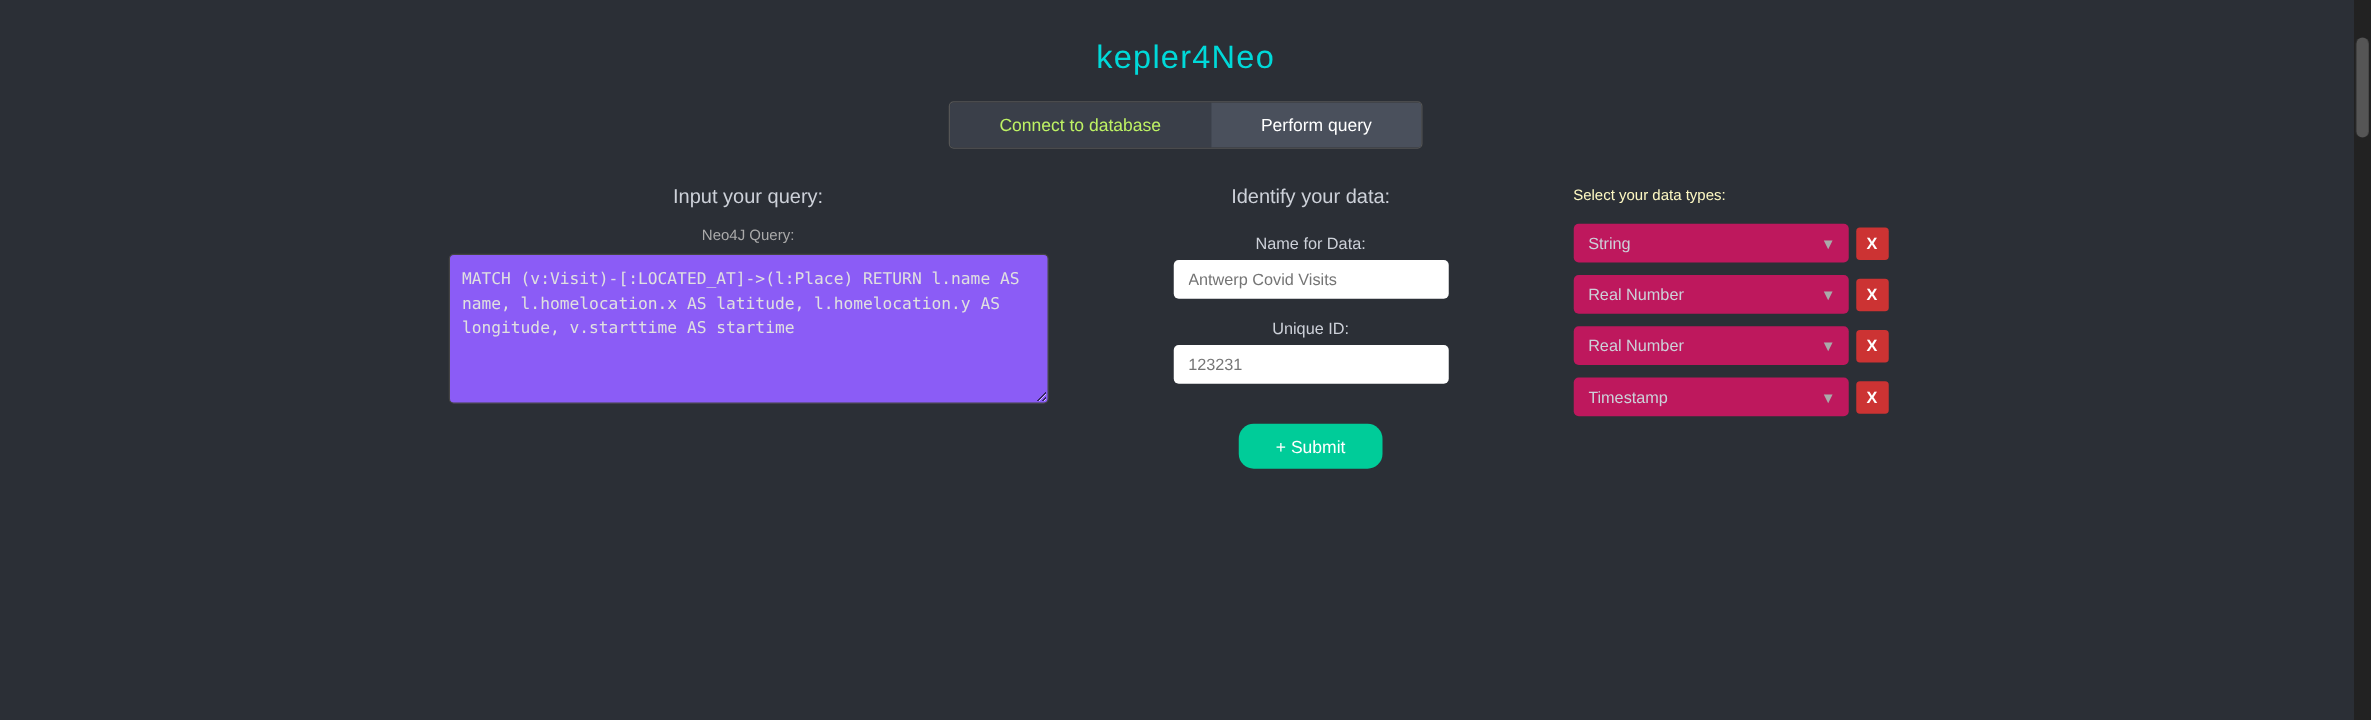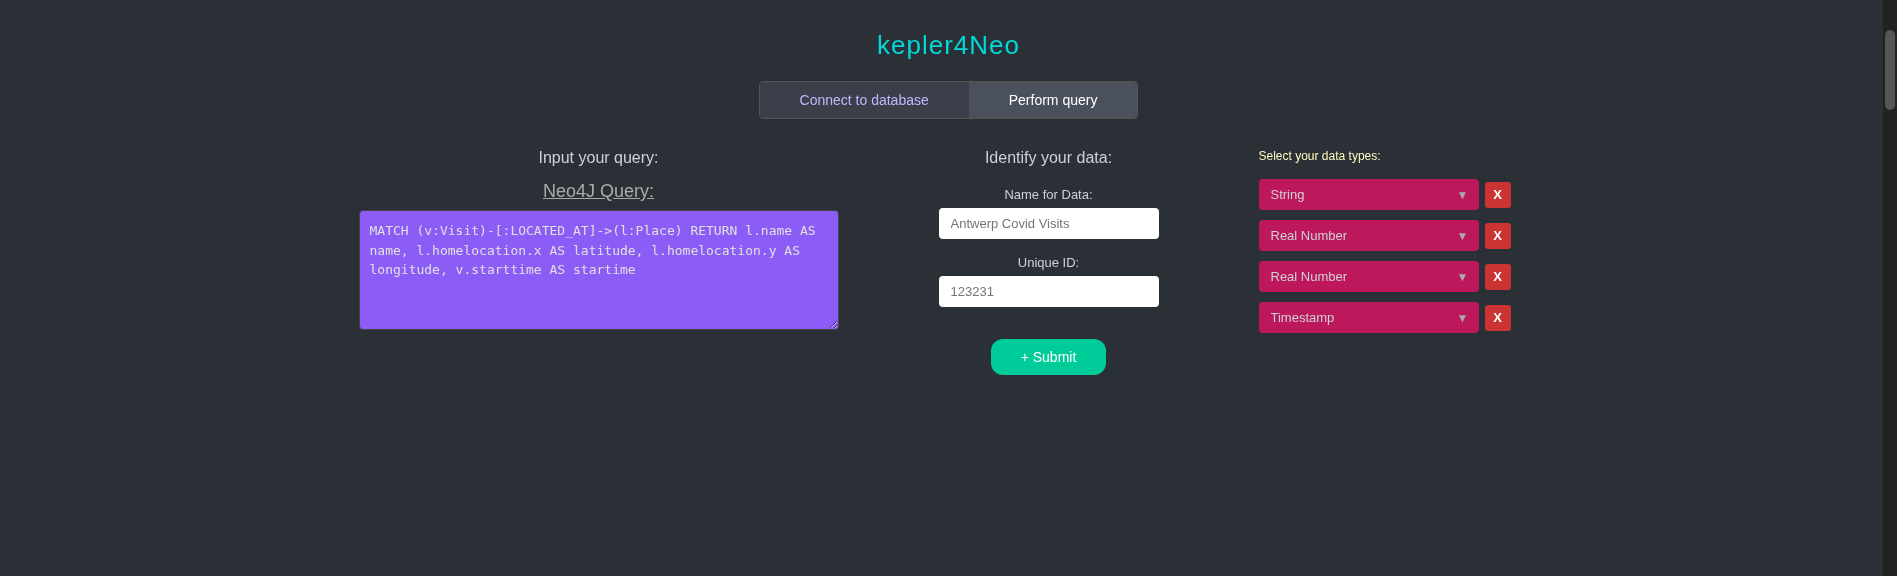--- a/index.html
+++ b/index.html
@@ -33,21 +33,21 @@
       display: flex;
       border: 1px solid #555;
       border-radius: 4px;
       overflow: hidden;
       margin-bottom: 30px;
     }
 
     .tab-btn {
       padding: 10px 40px;
       background: #3a3f49;
-      color: #c4b5fd;
+      color: #bef264;
       border: none;
       cursor: pointer;
       font-size: 14px;
     }
 
     .tab-btn.active {
       background: #4a505c;
       color: #fff;
     }
 
@@ -67,24 +67,23 @@
       min-width: 300px;
     }
 
     .panel-title {
       font-size: 16px;
       color: #cdd1d9;
       margin-bottom: 14px;
     }
 
     .sub-title {
-      font-size: 18px;
+      font-size: 12px;
       color: #aaa;
       margin-bottom: 8px;
-      text-decoration: underline;
     }
 
     .query-textarea {
       width: 480px;
       height: 120px;
       background: #8b5cf6;
       color: #e0e0e0;
       border: 1px solid #444;
       border-radius: 4px;
       padding: 10px;

